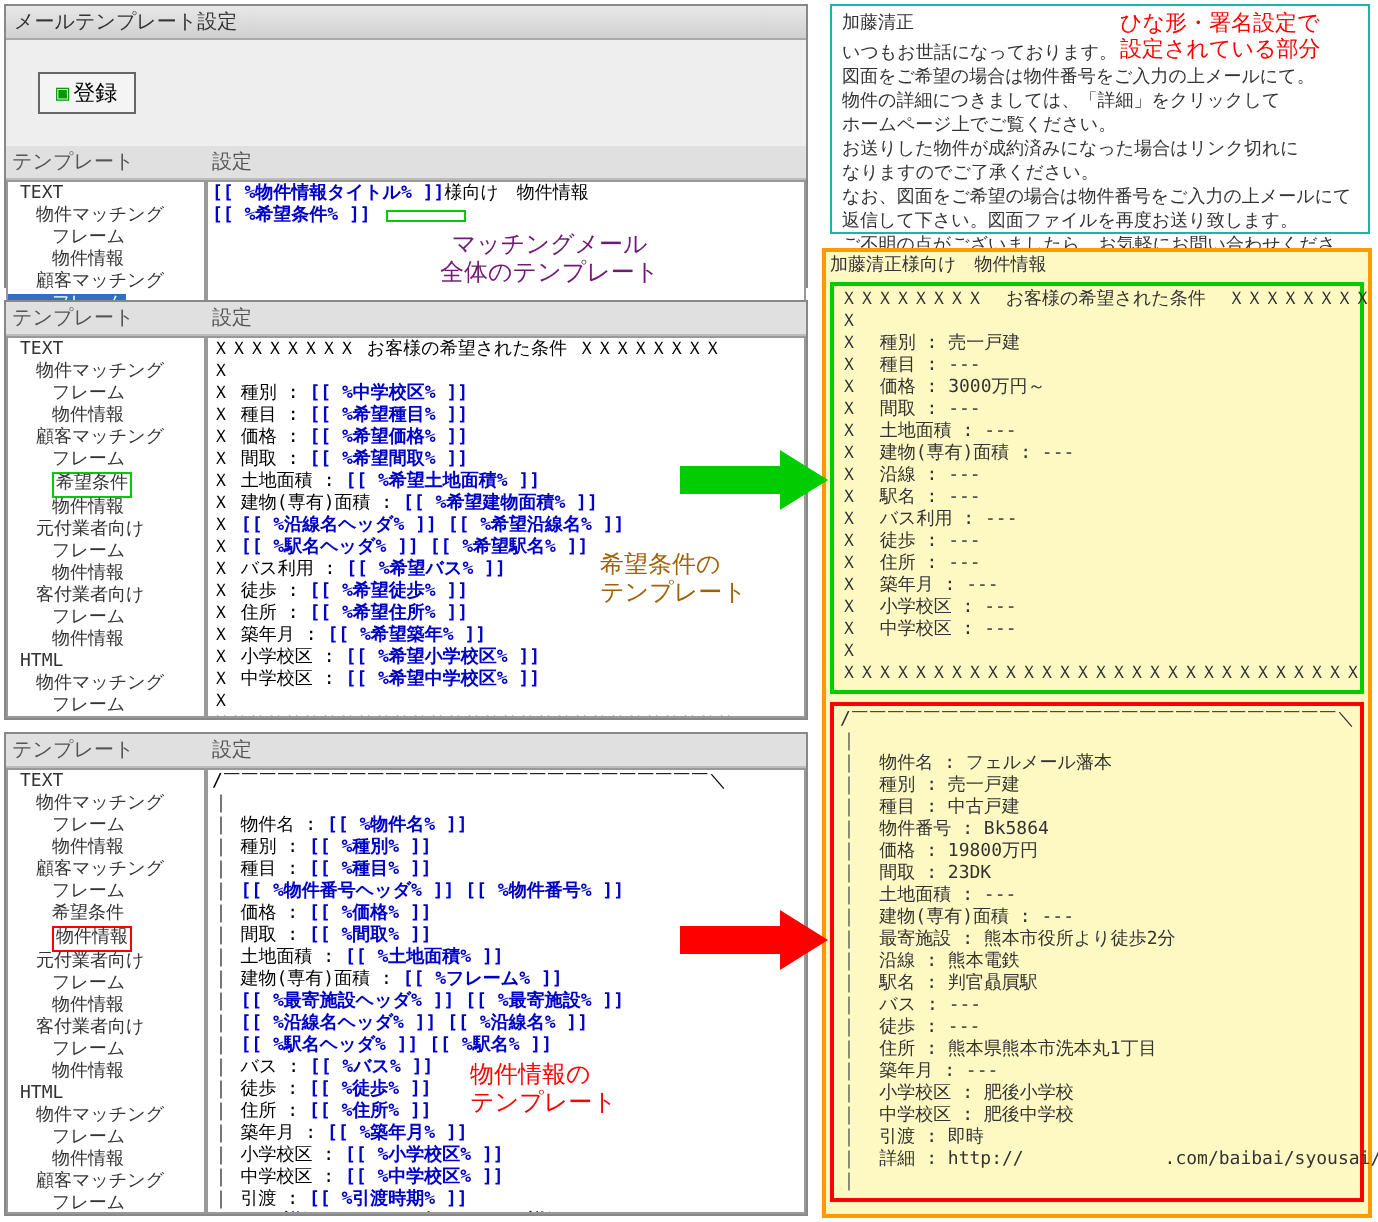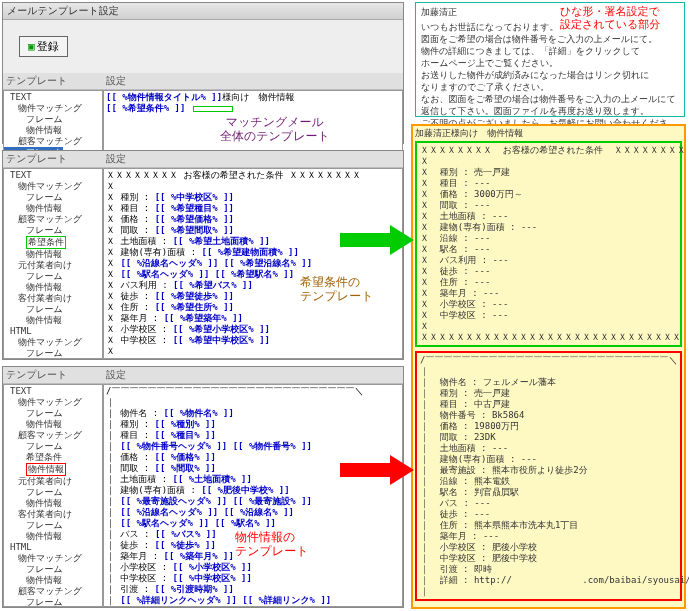--- a/index.html
+++ b/index.html
@@ -226,26 +226,27 @@
       <div class="cfg" id="cfg3" style="height:100%;">
           <div class="line">/￣￣￣￣￣￣￣￣￣￣￣￣￣￣￣￣￣￣￣￣￣￣￣￣￣￣￣＼</div>
           <div class="line">｜</div>
           <div class="line">｜  物件名 : <span class="tok">[[ %物件名% ]]</span></div>
           <div class="line">｜  種別 : <span class="tok">[[ %種別% ]]</span></div>
           <div class="line">｜  種目 : <span class="tok">[[ %種目% ]]</span></div>
           <div class="line">｜  <span class="tok">[[ %物件番号ヘッダ% ]]</span> <span class="tok">[[ %物件番号% ]]</span></div>
           <div class="line">｜  価格 : <span class="tok">[[ %価格% ]]</span></div>
           <div class="line">｜  間取 : <span class="tok">[[ %間取% ]]</span></div>
           <div class="line">｜  土地面積 : <span class="tok">[[ %土地面積% ]]</span></div>
-          <div class="line">｜  建物(専有)面積 : <span class="tok">[[ %肥後中学校% ]]</span></div>
+          <div class="line">｜  建物(専有)面積 : <span class="tok">[[ %フレーム% ]]</span></div>
           <div class="line">｜  <span class="tok">[[ %最寄施設ヘッダ% ]]</span> <span class="tok">[[ %最寄施設% ]]</span></div>
           <div class="line">｜  <span class="tok">[[ %沿線名ヘッダ% ]]</span> <span class="tok">[[ %沿線名% ]]</span></div>
           <div class="line">｜  <span class="tok">[[ %駅名ヘッダ% ]]</span> <span class="tok">[[ %駅名% ]]</span></div>
           <div class="line">｜  バス : <span class="tok">[[ %バス% ]]</span></div>
           <div class="line">｜  徒歩 : <span class="tok">[[ %徒歩% ]]</span></div>
+          <div class="line">｜  住所 : <span class="tok">[[ %住所% ]]</span></div>
           <div class="line">｜  築年月 : <span class="tok">[[ %築年月% ]]</span></div>
           <div class="line">｜  小学校区 : <span class="tok">[[ %小学校区% ]]</span></div>
           <div class="line">｜  中学校区 : <span class="tok">[[ %中学校区% ]]</span></div>
           <div class="line">｜  引渡 : <span class="tok">[[ %引渡時期% ]]</span></div>
           <div class="line">｜  <span class="tok">[[ %詳細リンクヘッダ% ]]</span> <span class="tok">[[ %詳細リンク% ]]</span></div>
         </div>
     </div>
   </div>
 </div>
 <div class="legend-red-txt" style="left:235px; top:530px; white-space:pre;">物件情報の

